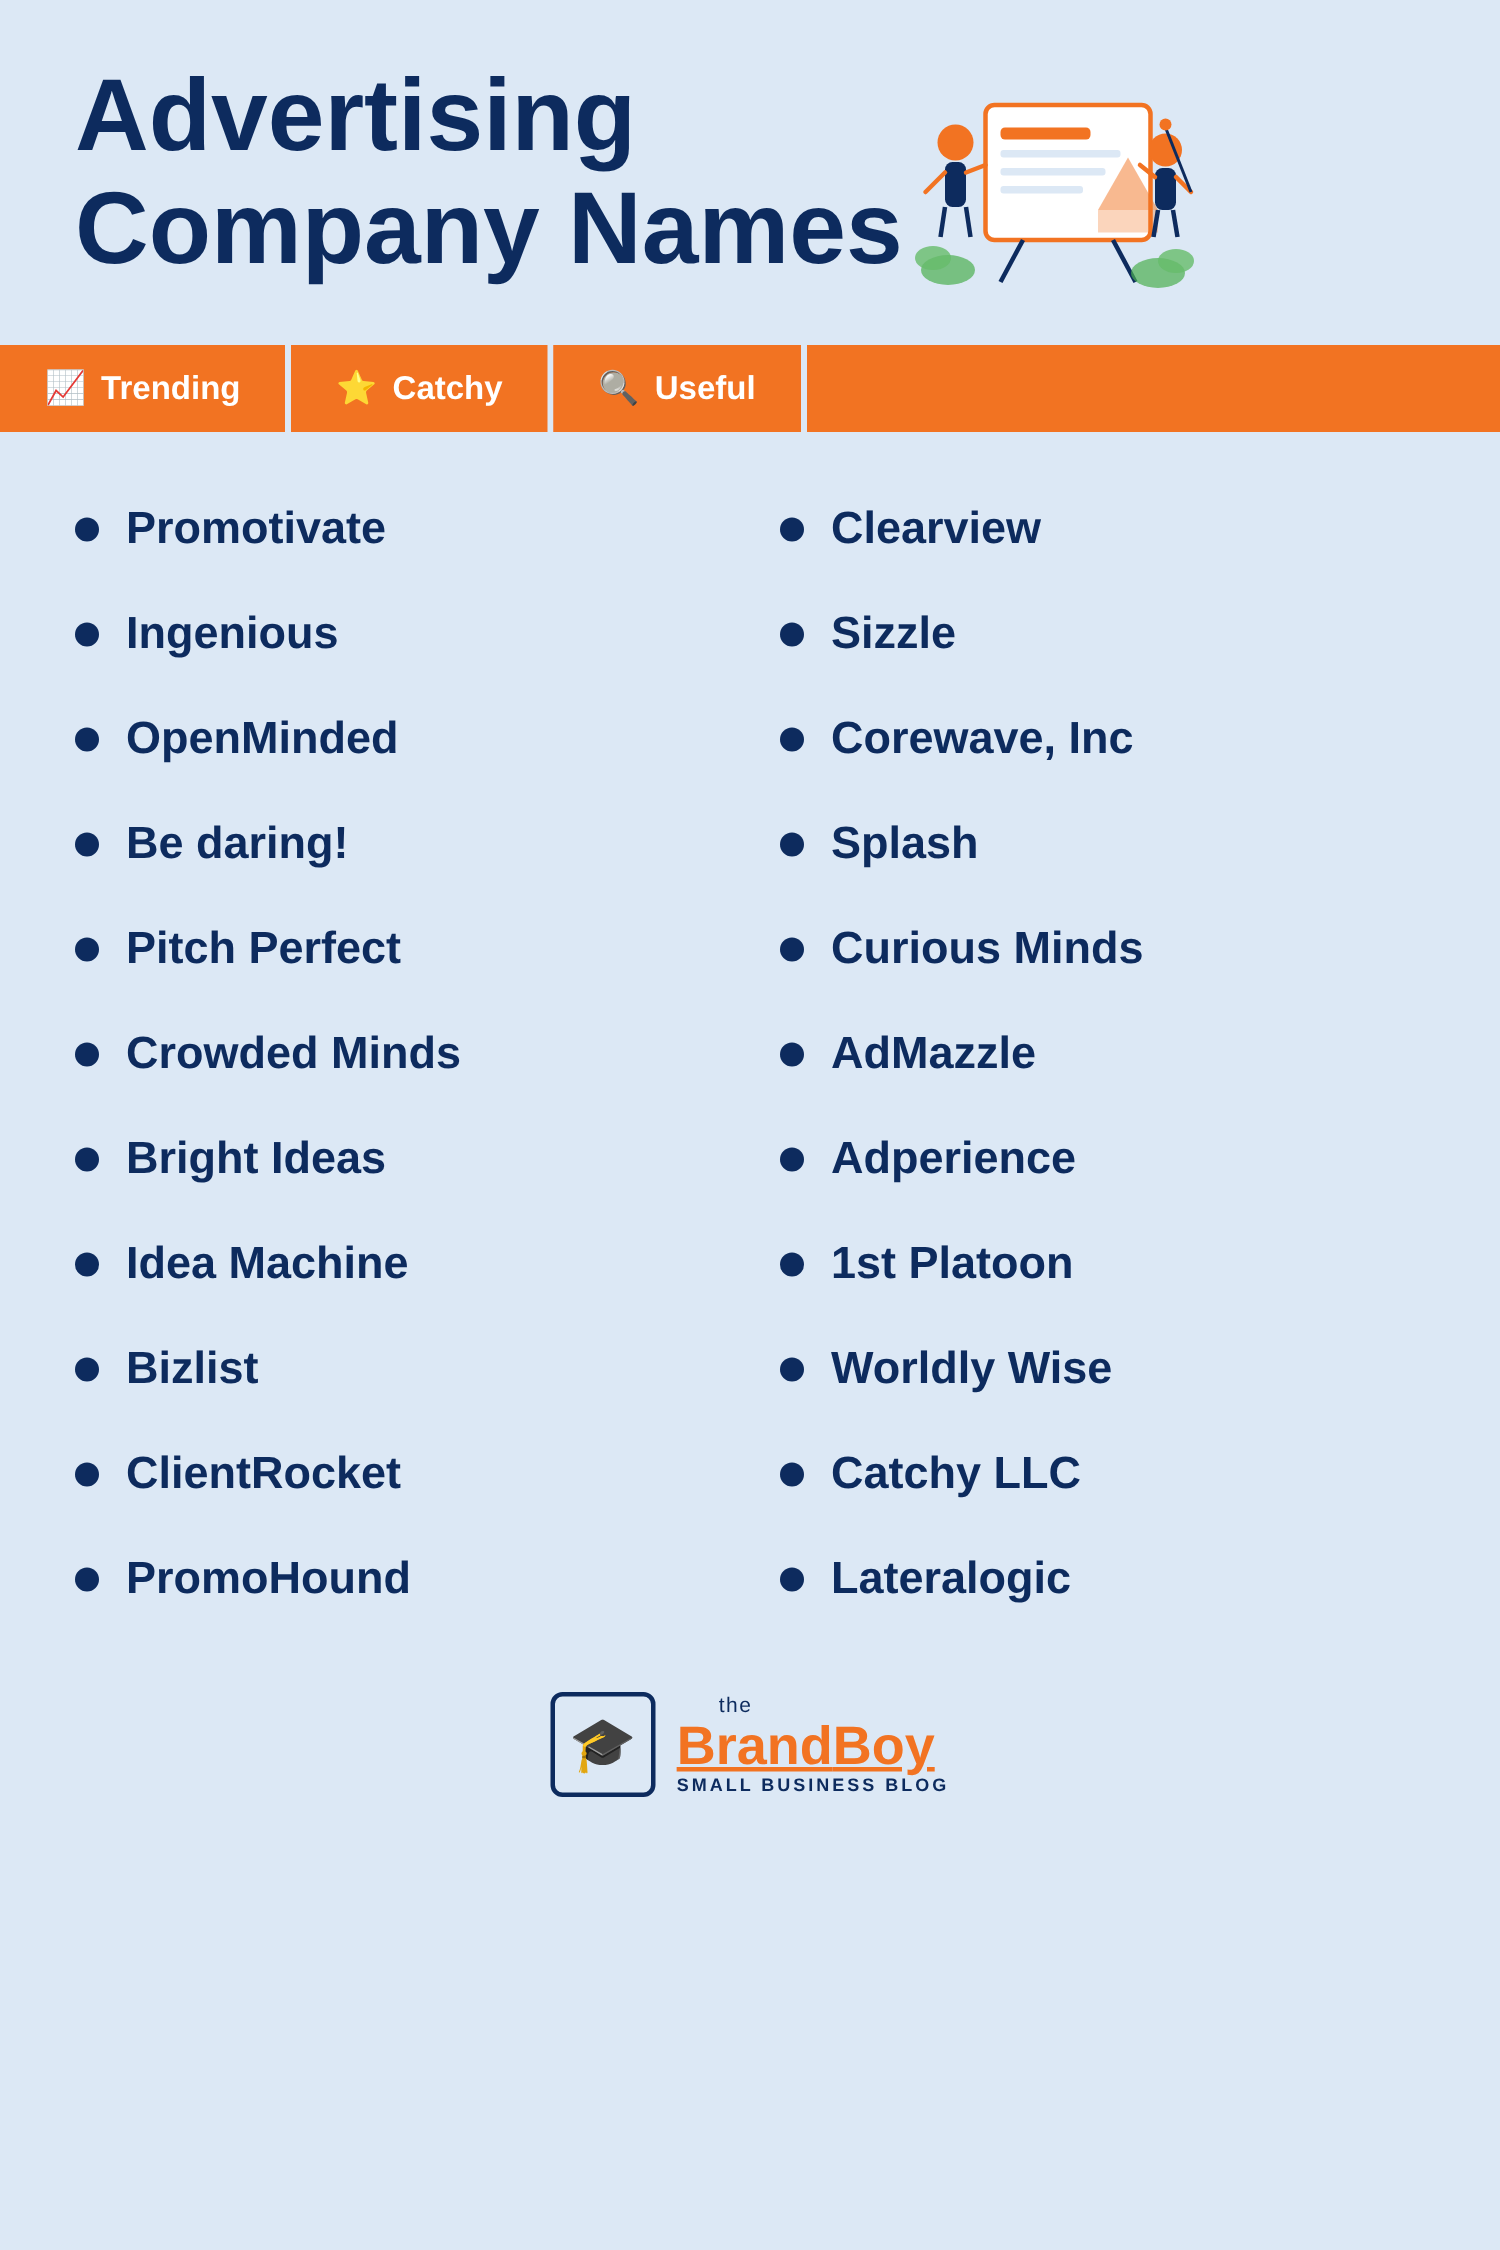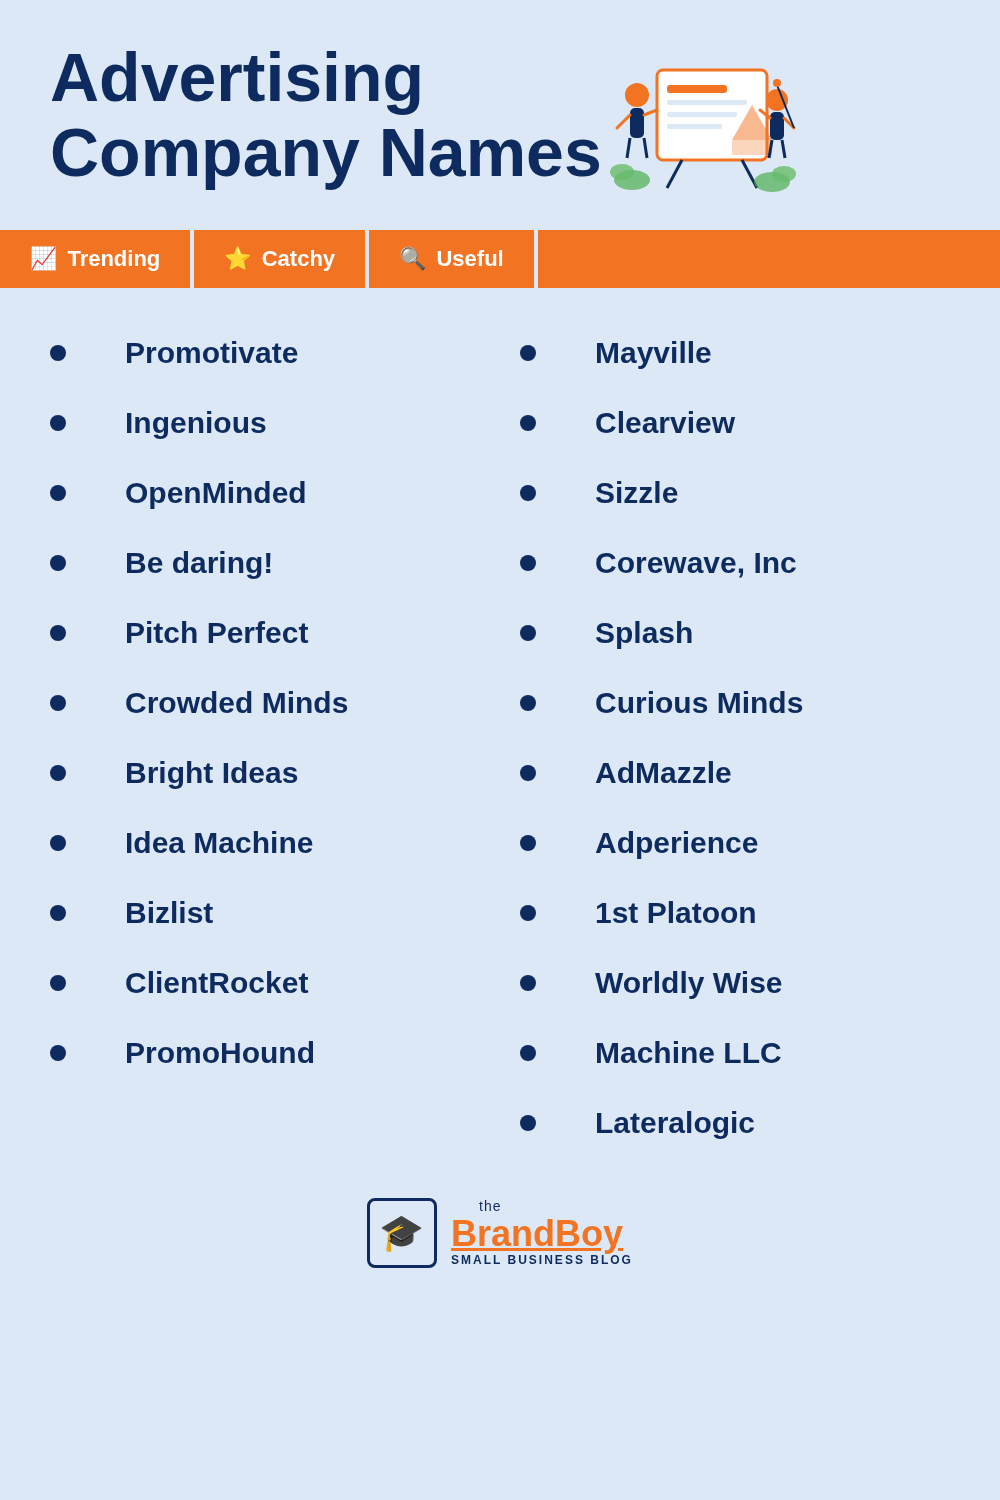--- a/index.html
+++ b/index.html
@@ -95,21 +95,20 @@
       height: 16px;
       border-radius: 50%;
       background-color: #0d2b5e;
       flex-shrink: 0;
     }
 
     .item-text {
       font-size: 30px;
       font-weight: 700;
       color: #0d2b5e;
-      margin-left: 41px;
     }
 
     
     .footer {
       display: flex;
       justify-content: center;
       align-items: center;
       padding: 20px 0 30px 0;
     }
 
@@ -285,24 +284,20 @@
     </div>
         <div class="list-item">
       <div class="bullet"></div>
       <span class="item-text">PromoHound</span>
     </div>
       </div>
 
     <div class="list-column" id="right-list">
         <div class="list-item">
       <div class="bullet"></div>
-      <span class="item-text">Mayville</span>
-    </div>
-        <div class="list-item">
-      <div class="bullet"></div>
       <span class="item-text">Clearview</span>
     </div>
         <div class="list-item">
       <div class="bullet"></div>
       <span class="item-text">Sizzle</span>
     </div>
         <div class="list-item">
       <div class="bullet"></div>
       <span class="item-text">Corewave, Inc</span>
     </div>
@@ -325,21 +320,21 @@
         <div class="list-item">
       <div class="bullet"></div>
       <span class="item-text">1st Platoon</span>
     </div>
         <div class="list-item">
       <div class="bullet"></div>
       <span class="item-text">Worldly Wise</span>
     </div>
         <div class="list-item">
       <div class="bullet"></div>
-      <span class="item-text">Machine LLC</span>
+      <span class="item-text">Catchy LLC</span>
     </div>
         <div class="list-item">
       <div class="bullet"></div>
       <span class="item-text">Lateralogic</span>
     </div>
       </div>
   </div>
 
   <div class="footer">
     <div class="logo-box">

